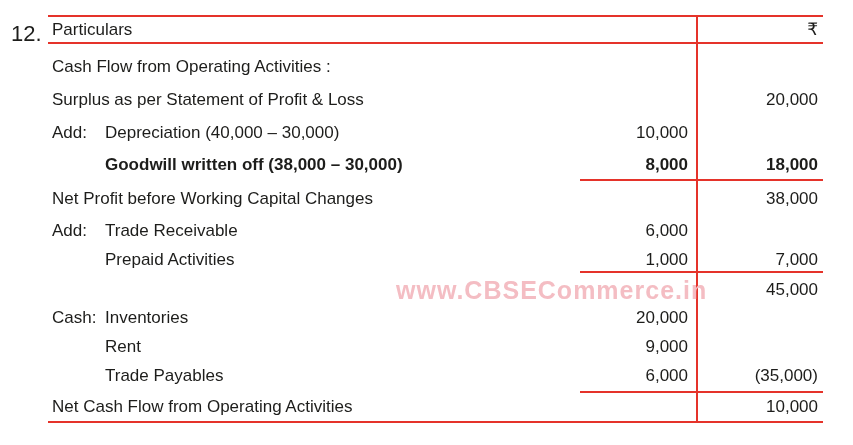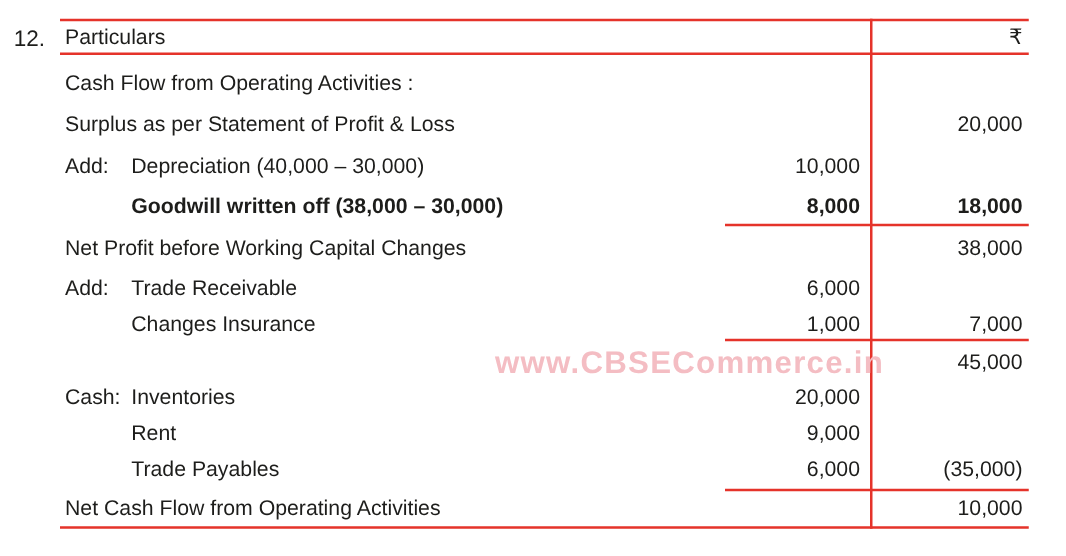--- a/index.html
+++ b/index.html
@@ -14,21 +14,21 @@
     background: #ffffff;
     font-family: "Liberation Sans", "DejaVu Sans", sans-serif;
     color: #1d1d1b;
     font-size: 17px;
     overflow: hidden;
   }
   .item-number {
     position: absolute;
     left: 11px;
     top: 21px;
-    font-size: 18px;
+    font-size: 22px;
   }
   
   .hline {
     position: absolute;
     height: 2px;
     background: #e5332a;
   }
   .vline {
     position: absolute;
     width: 2px;
@@ -153,21 +153,21 @@
     <div class="amt2">38,000</div>
   </div>
 
   <div class="row r5 g">
     <div class="part"><span class="prefix">Add:</span><span>Trade Receivable</span></div>
     <div class="amt1">6,000</div>
     <div class="amt2"></div>
   </div>
 
   <div class="row r6 g">
-    <div class="part"><span class="prefix"></span><span>Changes Insurance</span></div>
+    <div class="part"><span class="prefix"></span><span>Prepaid Activities</span></div>
     <div class="amt1">1,000</div>
     <div class="amt2">7,000</div>
   </div>
 
   <div class="row r7">
     <div class="part"><span class="prefix"></span><span></span></div>
     <div class="amt1"></div>
     <div class="amt2">45,000</div>
   </div>
 

